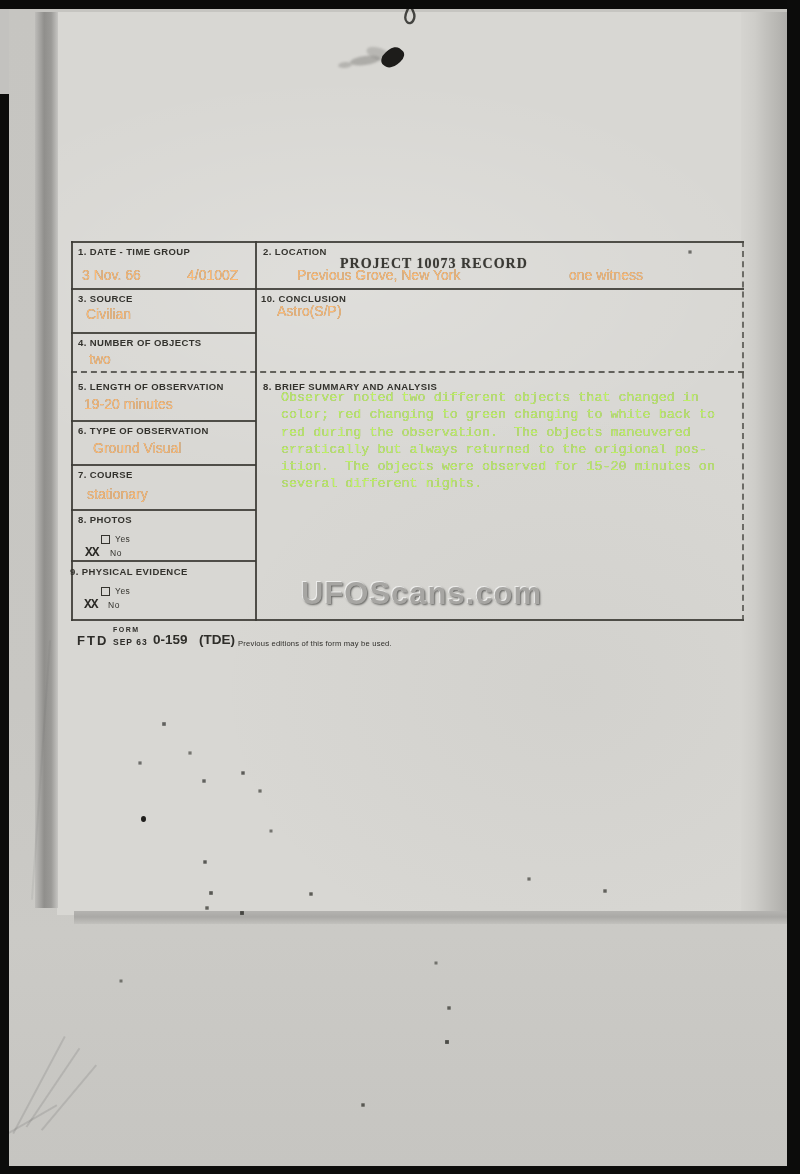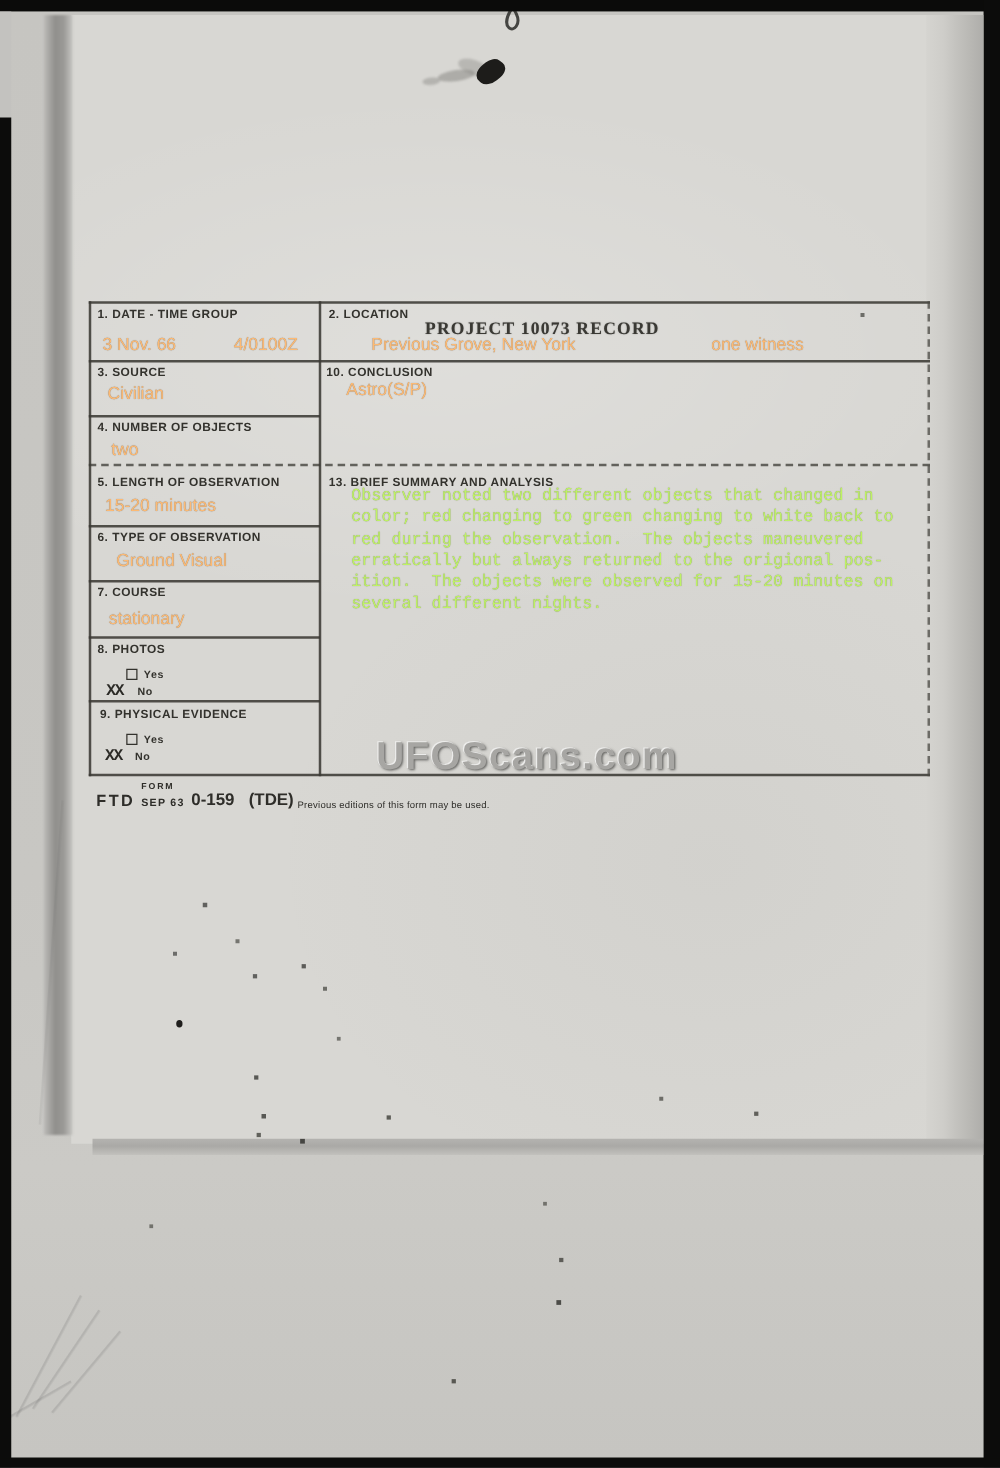--- a/index.html
+++ b/index.html
@@ -47,28 +47,28 @@
   .vl{position:absolute;background:#3b3a34;width:2px;opacity:.88;}
   .vl.dash{background:none;border-left:2px dashed #4a4943;width:0;opacity:.75;}
 
   .flabel{position:absolute;font-size:9.5px;font-weight:bold;letter-spacing:.4px;color:#33322d;}
   .fvalue{position:absolute;font-family:Liberation Sans, sans-serif;font-size:14px;color:#fdba74;
       text-shadow:0 0 .6px rgba(40,40,35,.6);white-space:nowrap;}
   .summary{position:absolute;left:281px;width:468px;font-family:"Liberation Mono",monospace;
       font-size:13.4px;line-height:17.3px;color:#bef264;text-shadow:0 0 .6px rgba(40,40,35,.55);
       white-space:pre-wrap;}
   .cbox{position:absolute;width:7px;height:7px;border:1.5px solid #33322d;}
-  .cyes{position:absolute;font-size:8.5px;font-weight:bold;letter-spacing:.5px;color:#33322d;}
+  .cyes{position:absolute;font-size:8.5px;font-weight:normal;letter-spacing:.5px;color:#33322d;}
   .xx{position:absolute;font-family:"Liberation Mono",monospace;font-weight:bold;font-size:13px;
       color:#2b2a26;letter-spacing:-1px;}
 
   
   .watermark{position:absolute;left:301px;top:576px;font-size:31px;font-weight:bold;
       letter-spacing:1px;color:#a7a6a3;
-      text-shadow:-1px -1px 0 rgba(240,240,238,.9),1px 1px 2px rgba(80,80,78,.85);margin-top:11px;}
+      text-shadow:-1px -1px 0 rgba(240,240,238,.9),1px 1px 2px rgba(80,80,78,.85);}
 
   
   .ft-form{position:absolute;left:113px;top:626px;font-size:7px;font-weight:bold;letter-spacing:1.5px;color:#2e2d29;}
   .ft-ftd{position:absolute;left:77px;top:633px;font-size:13px;font-weight:bold;letter-spacing:2px;color:#2e2d29;}
   .ft-sep{position:absolute;left:113px;top:637px;font-size:8.5px;font-weight:bold;letter-spacing:1px;color:#2e2d29;}
   .ft-num{position:absolute;left:153px;top:632px;font-size:13.5px;font-weight:bold;color:#2e2d29;}
   .ft-tde{position:absolute;left:199px;top:632px;font-size:13.5px;font-weight:bold;color:#2e2d29;}
   .ft-note{position:absolute;left:238px;top:639px;font-size:7.6px;font-weight:normal;letter-spacing:.2px;color:#2e2d29;}
 
   
@@ -122,34 +122,34 @@
   <div class="vl" style="left:71px;top:241px;height:380px"></div>
   <div class="vl" style="left:255px;top:241px;height:380px"></div>
   <div class="vl dash" style="left:742px;top:241px;height:380px"></div>
 
   <div class="flabel" style="left:78px;top:246px">1. DATE - TIME GROUP</div>
   <div class="flabel" style="left:263px;top:246px">2. LOCATION</div>
   <div class="flabel" style="left:78px;top:293px">3. SOURCE</div>
   <div class="flabel" style="left:261px;top:293px">10. CONCLUSION</div>
   <div class="flabel" style="left:78px;top:337px">4. NUMBER OF OBJECTS</div>
   <div class="flabel" style="left:78px;top:381px">5. LENGTH OF OBSERVATION</div>
-  <div class="flabel" style="left:263px;top:381px">13. BRIEF SUMMARY AND ANALYSIS</div>
+  <div class="flabel" style="left:263px;top:381px">8. BRIEF SUMMARY AND ANALYSIS</div>
   <div class="flabel" style="left:78px;top:425px">6. TYPE OF OBSERVATION</div>
   <div class="flabel" style="left:78px;top:469px">7. COURSE</div>
   <div class="flabel" style="left:78px;top:514px">8. PHOTOS</div>
-  <div class="flabel" style="left:80px;top:566px">9. PHYSICAL EVIDENCE</div>
+  <div class="flabel" style="left:70px;top:566px">9. PHYSICAL EVIDENCE</div>
 
   <div class="fvalue" style="left:82px;top:267px">3 Nov. 66</div>
   <div class="fvalue" style="left:187px;top:267px">4/0100Z</div>
   <div class="fvalue" style="left:297px;top:267px">Previous Grove, New York</div>
   <div class="fvalue" style="left:569px;top:267px">one witness</div>
   <div class="fvalue" style="left:86px;top:306px">Civilian</div>
   <div class="fvalue" style="left:277px;top:303px">Astro(S/P)</div>
   <div class="fvalue" style="left:89px;top:351px">two</div>
-  <div class="fvalue" style="left:84px;top:396px">15-20 minutes</div>
+  <div class="fvalue" style="left:84px;top:396px">19-20 minutes</div>
   <div class="fvalue" style="left:93px;top:440px">Ground Visual</div>
   <div class="fvalue" style="left:87px;top:486px">stationary</div>
 
   <div class="cbox" style="left:101px;top:535px"></div>
   <div class="cyes" style="left:115px;top:534px">Yes</div>
   <div class="xx" style="left:85px;top:545px">XX</div>
   <div class="cyes" style="left:110px;top:548px">No</div>
 
   <div class="cbox" style="left:101px;top:587px"></div>
   <div class="cyes" style="left:115px;top:586px">Yes</div>

